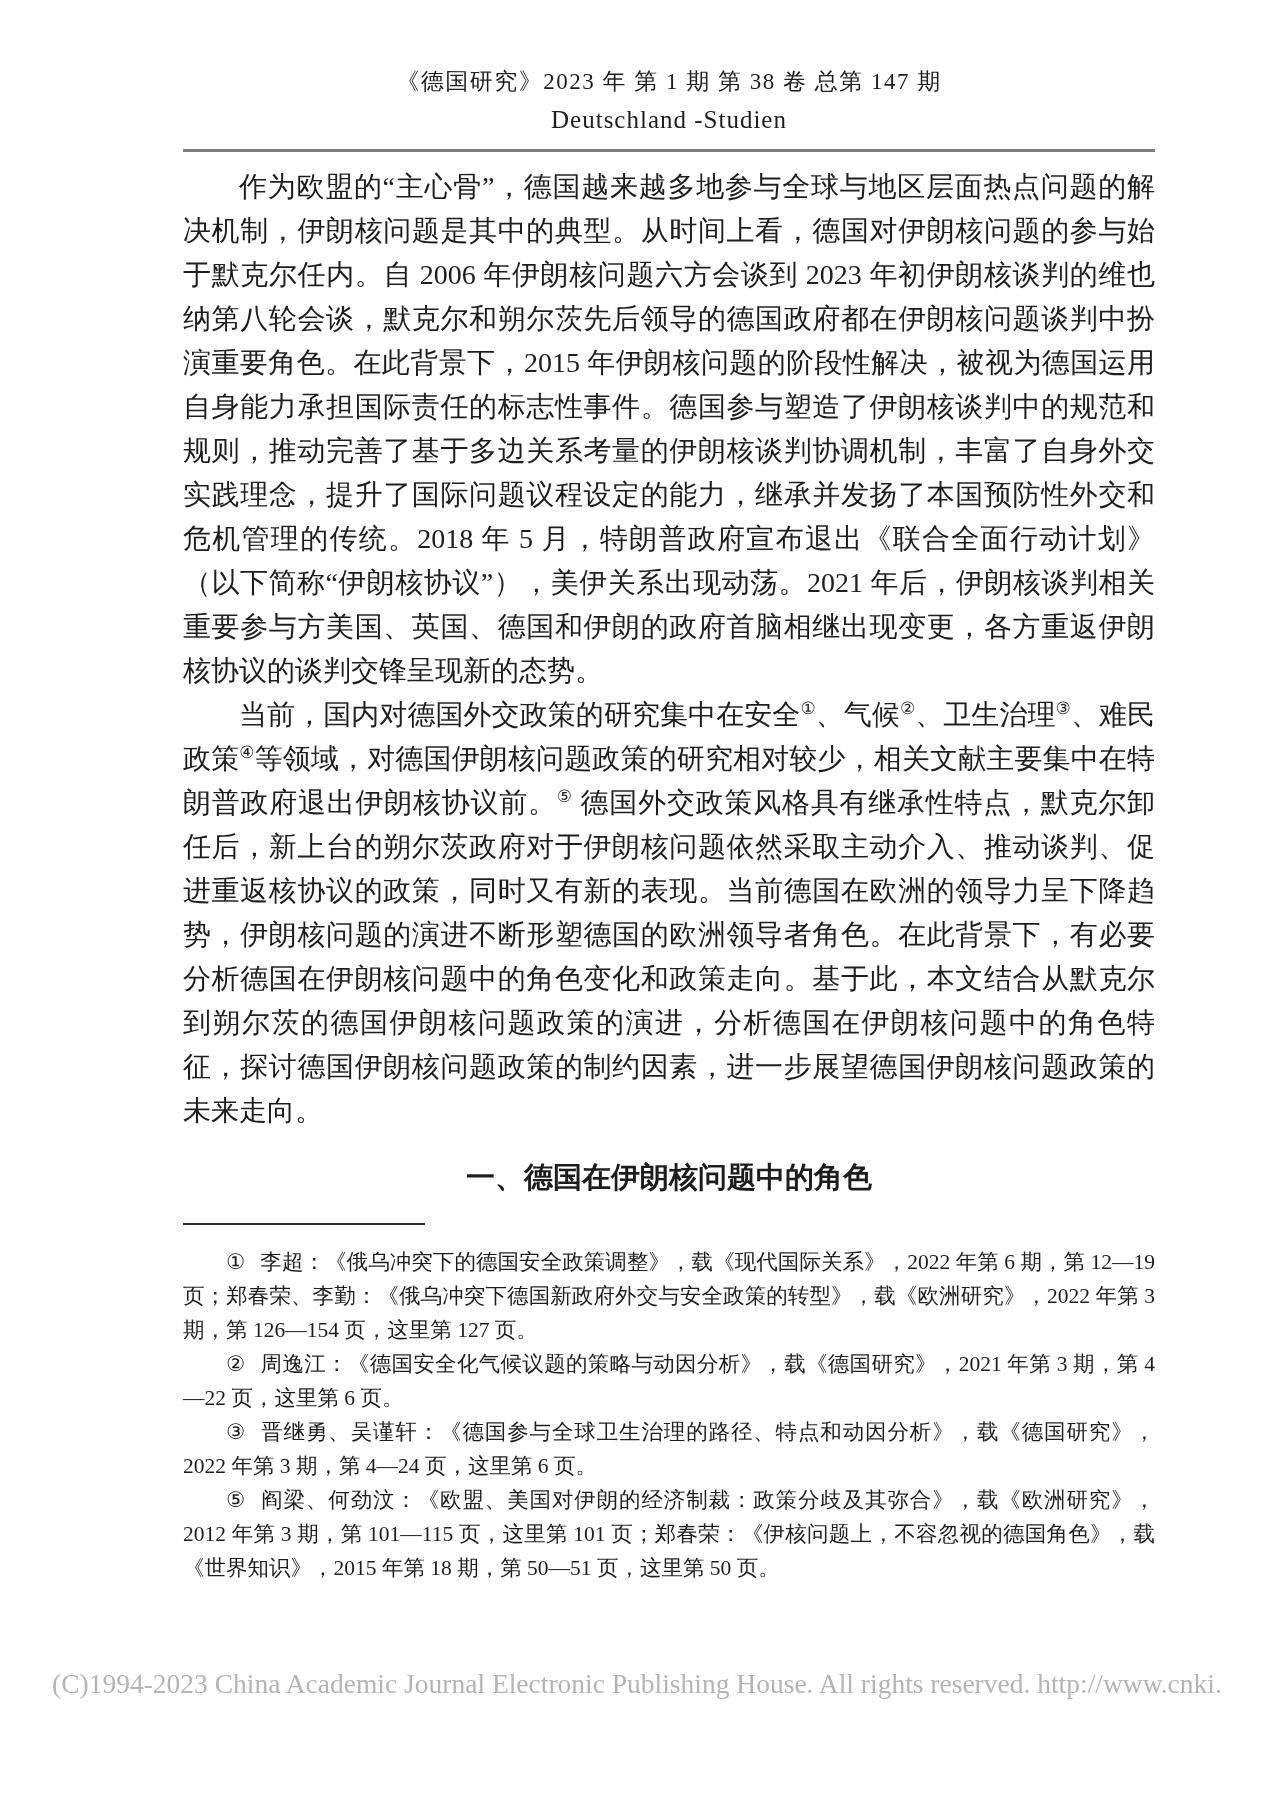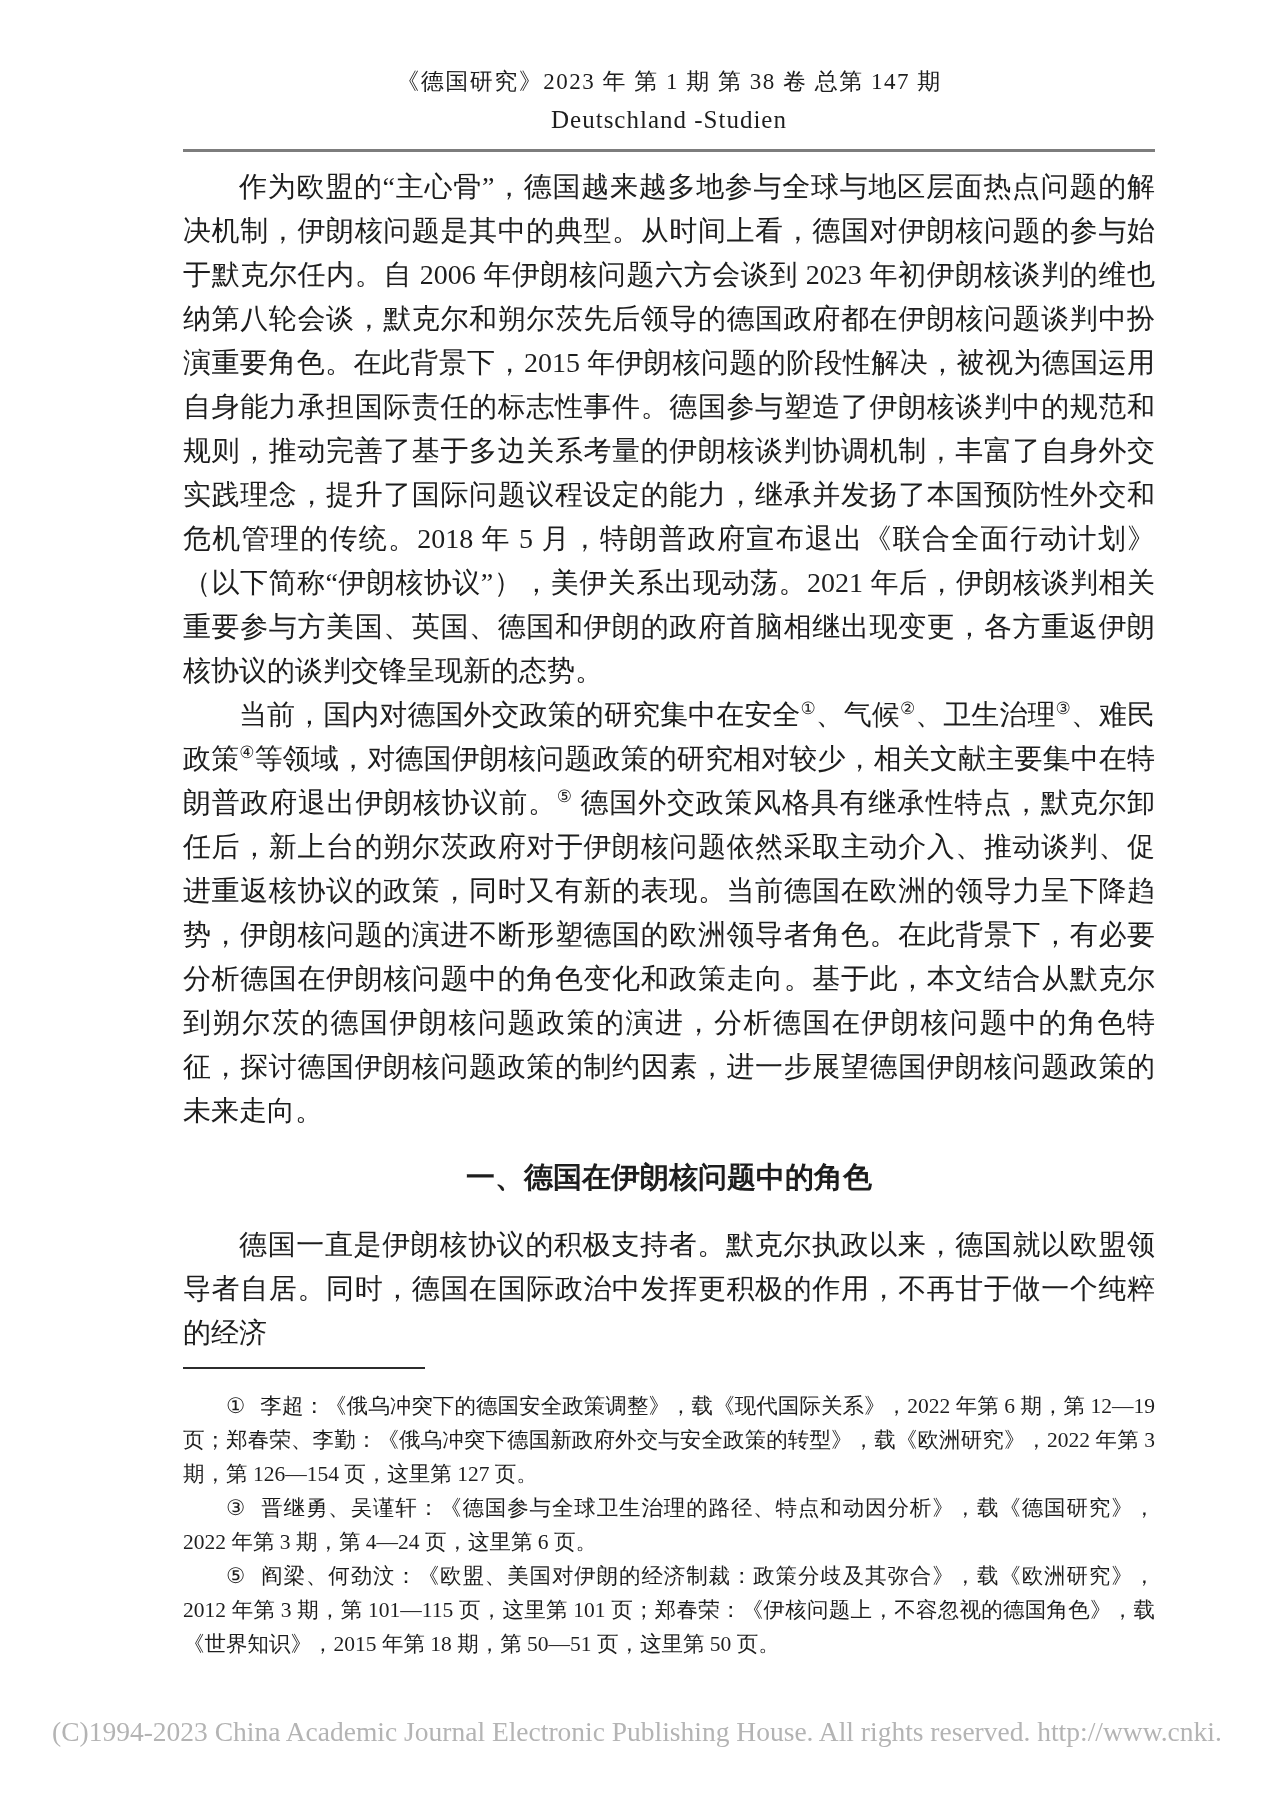--- a/index.html
+++ b/index.html
@@ -36,21 +36,21 @@
   .fn-sep {
     width:242px; margin:12px 0 20px 0;
     border:none; border-top:2px solid #2c2c2c; height:0;
   }
   .footnotes p {
     margin:0; font-size:21.5px; line-height:34px;
     text-align:justify; text-indent:2em;
   }
   .fn-marker { margin-right:15px; }
   .watermark {
-    position:absolute; left:52px; top:1708px;
+    position:absolute; left:52px; top:1660px;
     font-size:27.5px; color:#b4b4b4; white-space:nowrap;
     font-family:"Liberation Serif","DejaVu Serif",serif;
   }
 </style>
 </head>
 <body>
 
 <div class="page">
 
   <div class="header">
@@ -61,28 +61,26 @@
 
   <div class="content">
 
     <div class="body-text">
         <p>作为欧盟的“主心骨”，德国越来越多地参与全球与地区层面热点问题的解决机制，伊朗核问题是其中的典型。从时间上看，德国对伊朗核问题的参与始于默克尔任内。自 2006 年伊朗核问题六方会谈到 2023 年初伊朗核谈判的维也纳第八轮会谈，默克尔和朔尔茨先后领导的德国政府都在伊朗核问题谈判中扮演重要角色。在此背景下，2015 年伊朗核问题的阶段性解决，被视为德国运用自身能力承担国际责任的标志性事件。德国参与塑造了伊朗核谈判中的规范和规则，推动完善了基于多边关系考量的伊朗核谈判协调机制，丰富了自身外交实践理念，提升了国际问题议程设定的能力，继承并发扬了本国预防性外交和危机管理的传统。2018 年 5 月，特朗普政府宣布退出《联合全面行动计划》（以下简称“伊朗核协议”），美伊关系出现动荡。2021 年后，伊朗核谈判相关重要参与方美国、英国、德国和伊朗的政府首脑相继出现变更，各方重返伊朗核协议的谈判交锋呈现新的态势。</p>
         <p>当前，国内对德国外交政策的研究集中在安全<sup>①</sup>、气候<sup>②</sup>、卫生治理<sup>③</sup>、难民政策<sup>④</sup>等领域，对德国伊朗核问题政策的研究相对较少，相关文献主要集中在特朗普政府退出伊朗核协议前。<sup>⑤</sup> 德国外交政策风格具有继承性特点，默克尔卸任后，新上台的朔尔茨政府对于伊朗核问题依然采取主动介入、推动谈判、促进重返核协议的政策，同时又有新的表现。当前德国在欧洲的领导力呈下降趋势，伊朗核问题的演进不断形塑德国的欧洲领导者角色。在此背景下，有必要分析德国在伊朗核问题中的角色变化和政策走向。基于此，本文结合从默克尔到朔尔茨的德国伊朗核问题政策的演进，分析德国在伊朗核问题中的角色特征，探讨德国伊朗核问题政策的制约因素，进一步展望德国伊朗核问题政策的未来走向。</p>
       </div>
 
     <div class="section-heading">一、德国在伊朗核问题中的角色</div>
 
-    <div class="body-text">
-        <p>德国一直是伊朗核协议的积极支持者。默克尔执政以来，德国就以欧盟领导者自居。同时，德国在国际政治中发挥更积极的作用，不再甘于做一个纯粹的经济</p>
-      </div>
 
     <hr class="fn-sep">
 
     <div class="footnotes">
         <p><span class="fn-marker">①</span><span>李超：《俄乌冲突下的德国安全政策调整》，载《现代国际关系》，2022 年第 6 期，第 12—19 页；郑春荣、李勤：《俄乌冲突下德国新政府外交与安全政策的转型》，载《欧洲研究》，2022 年第 3 期，第 126—154 页，这里第 127 页。</span></p>
+        <p><span class="fn-marker">②</span><span>周逸江：《德国安全化气候议题的策略与动因分析》，载《德国研究》，2021 年第 3 期，第 4—22 页，这里第 6 页。</span></p>
         <p><span class="fn-marker">③</span><span>晋继勇、吴谨轩：《德国参与全球卫生治理的路径、特点和动因分析》，载《德国研究》，2022 年第 3 期，第 4—24 页，这里第 6 页。</span></p>
         <p><span class="fn-marker">⑤</span><span>阎梁、何劲汶：《欧盟、美国对伊朗的经济制裁：政策分歧及其弥合》，载《欧洲研究》，2012 年第 3 期，第 101—115 页，这里第 101 页；郑春荣：《伊核问题上，不容忽视的德国角色》，载《世界知识》，2015 年第 18 期，第 50—51 页，这里第 50 页。</span></p>
       </div>
 
   </div>
 
   <div class="watermark">(C)1994-2023 China Academic Journal Electronic Publishing House. All rights reserved.    http://www.cnki.</div>
 
 </div>
 

